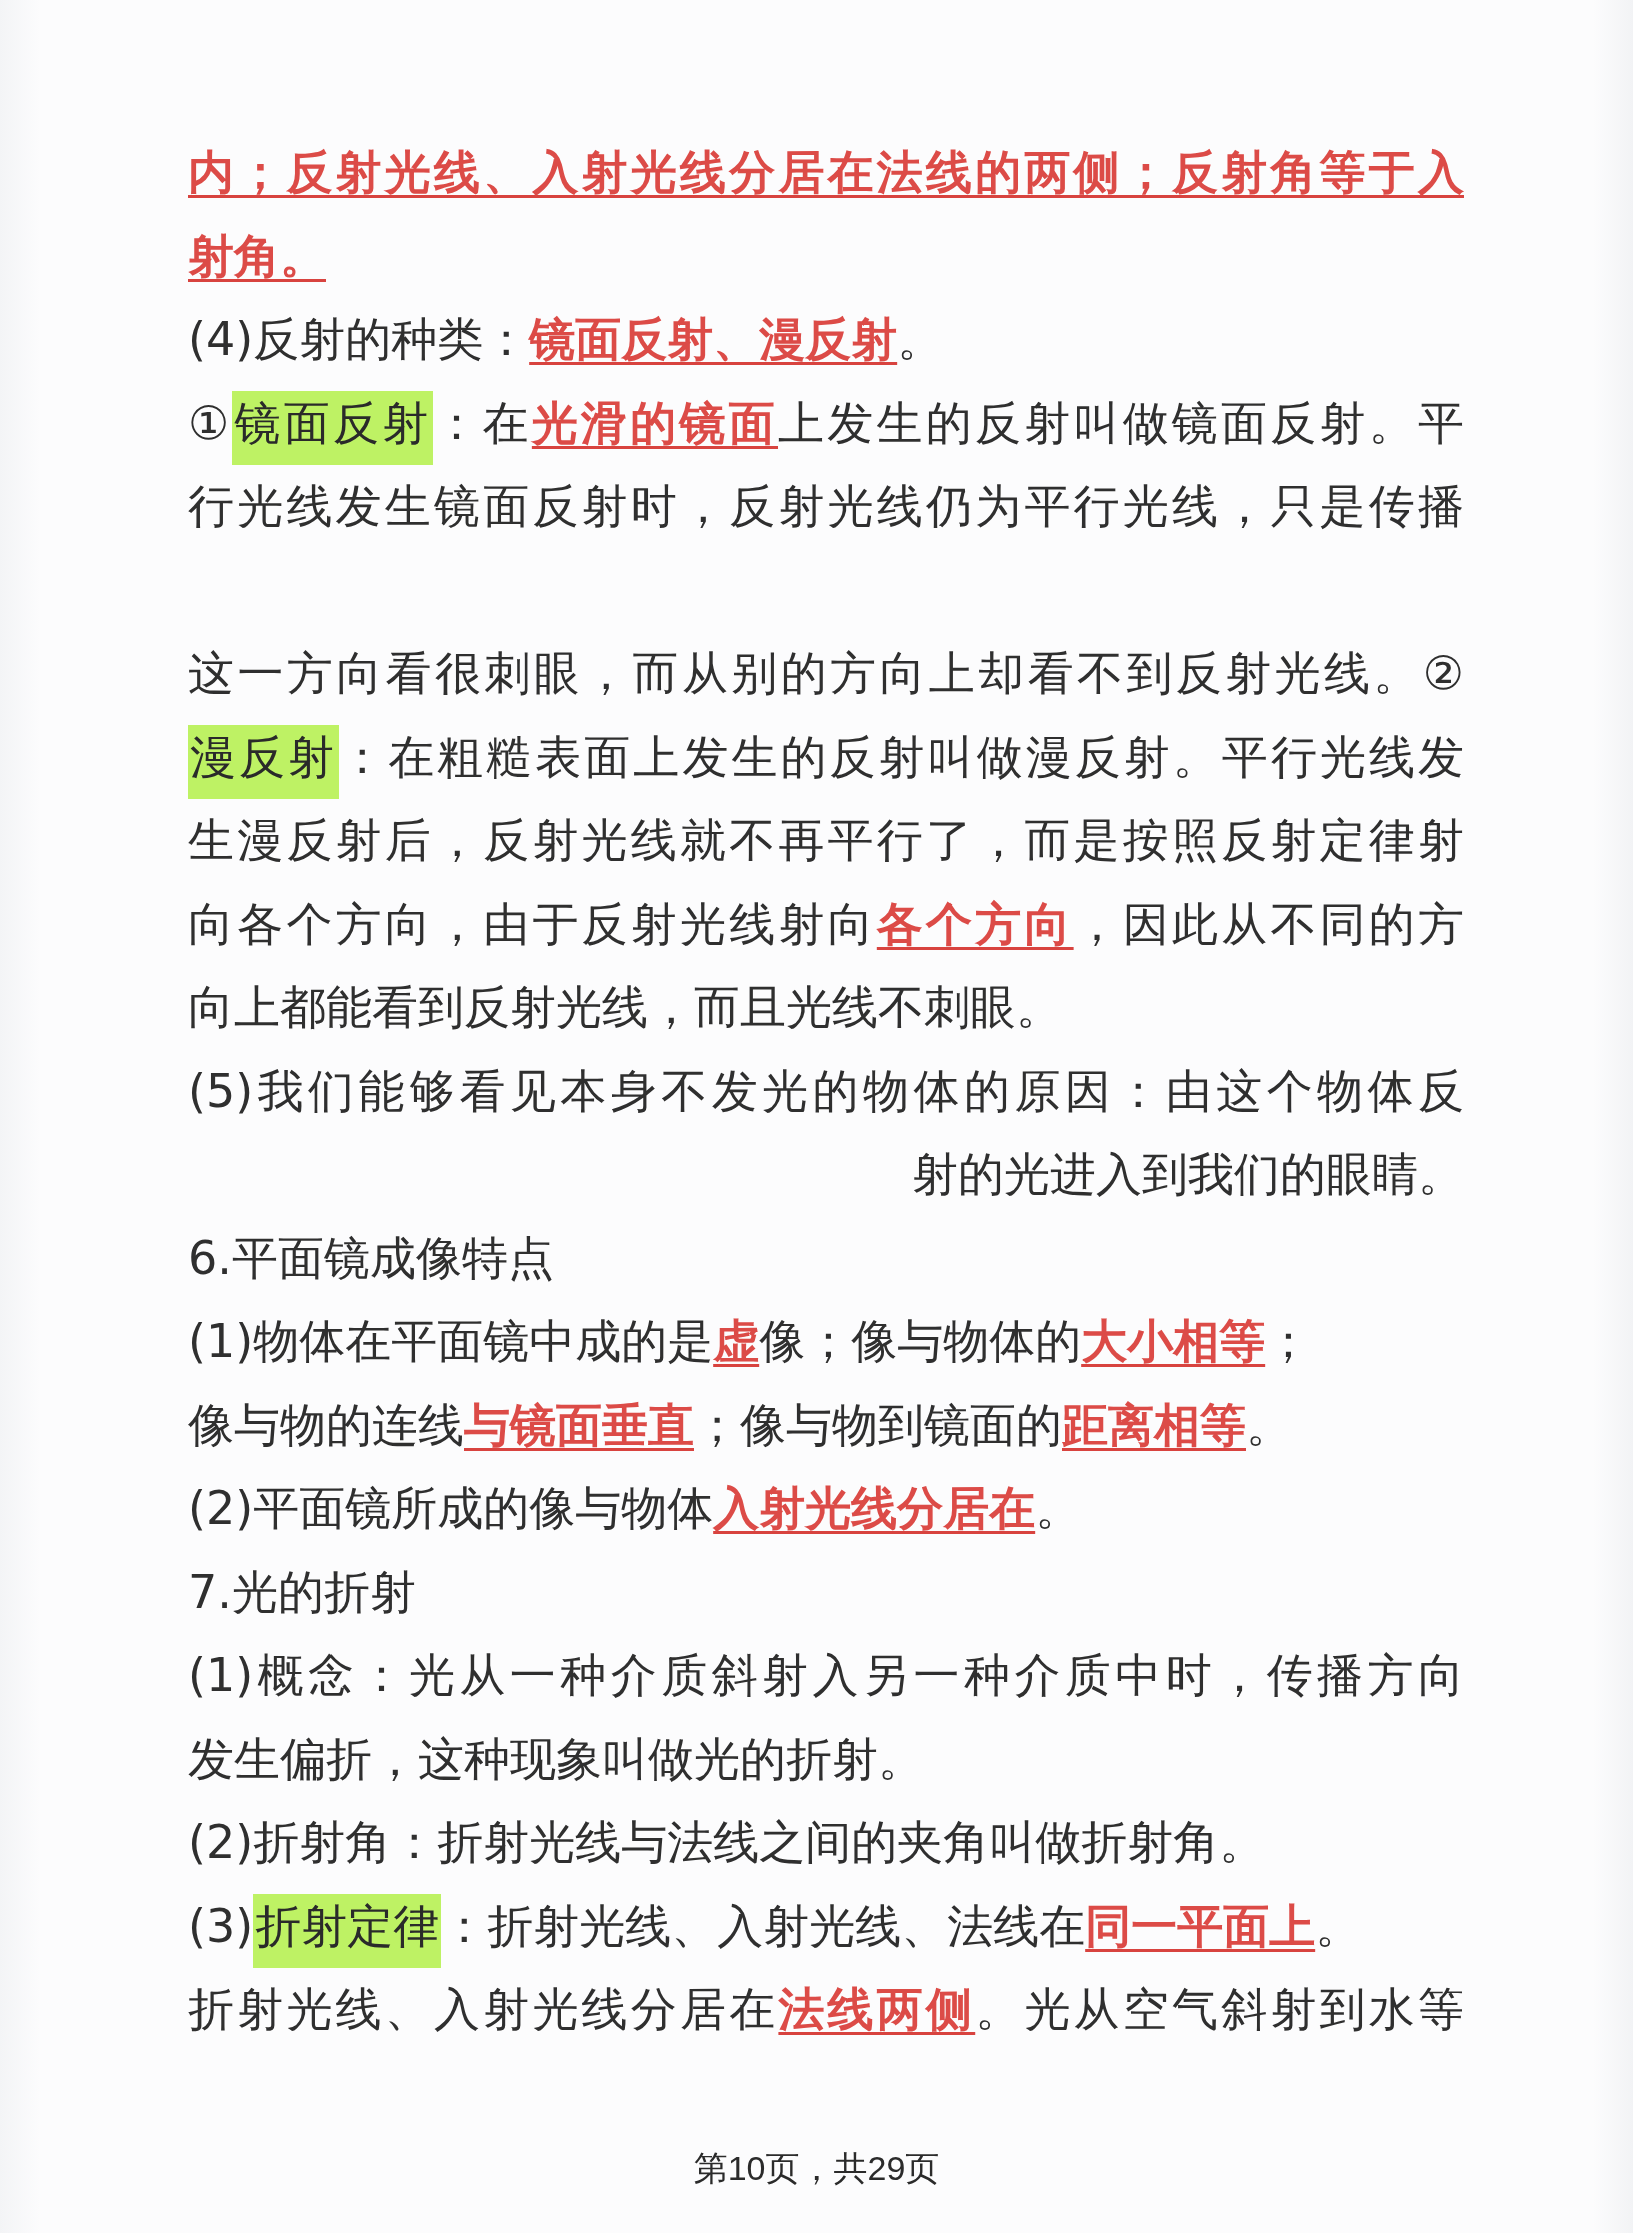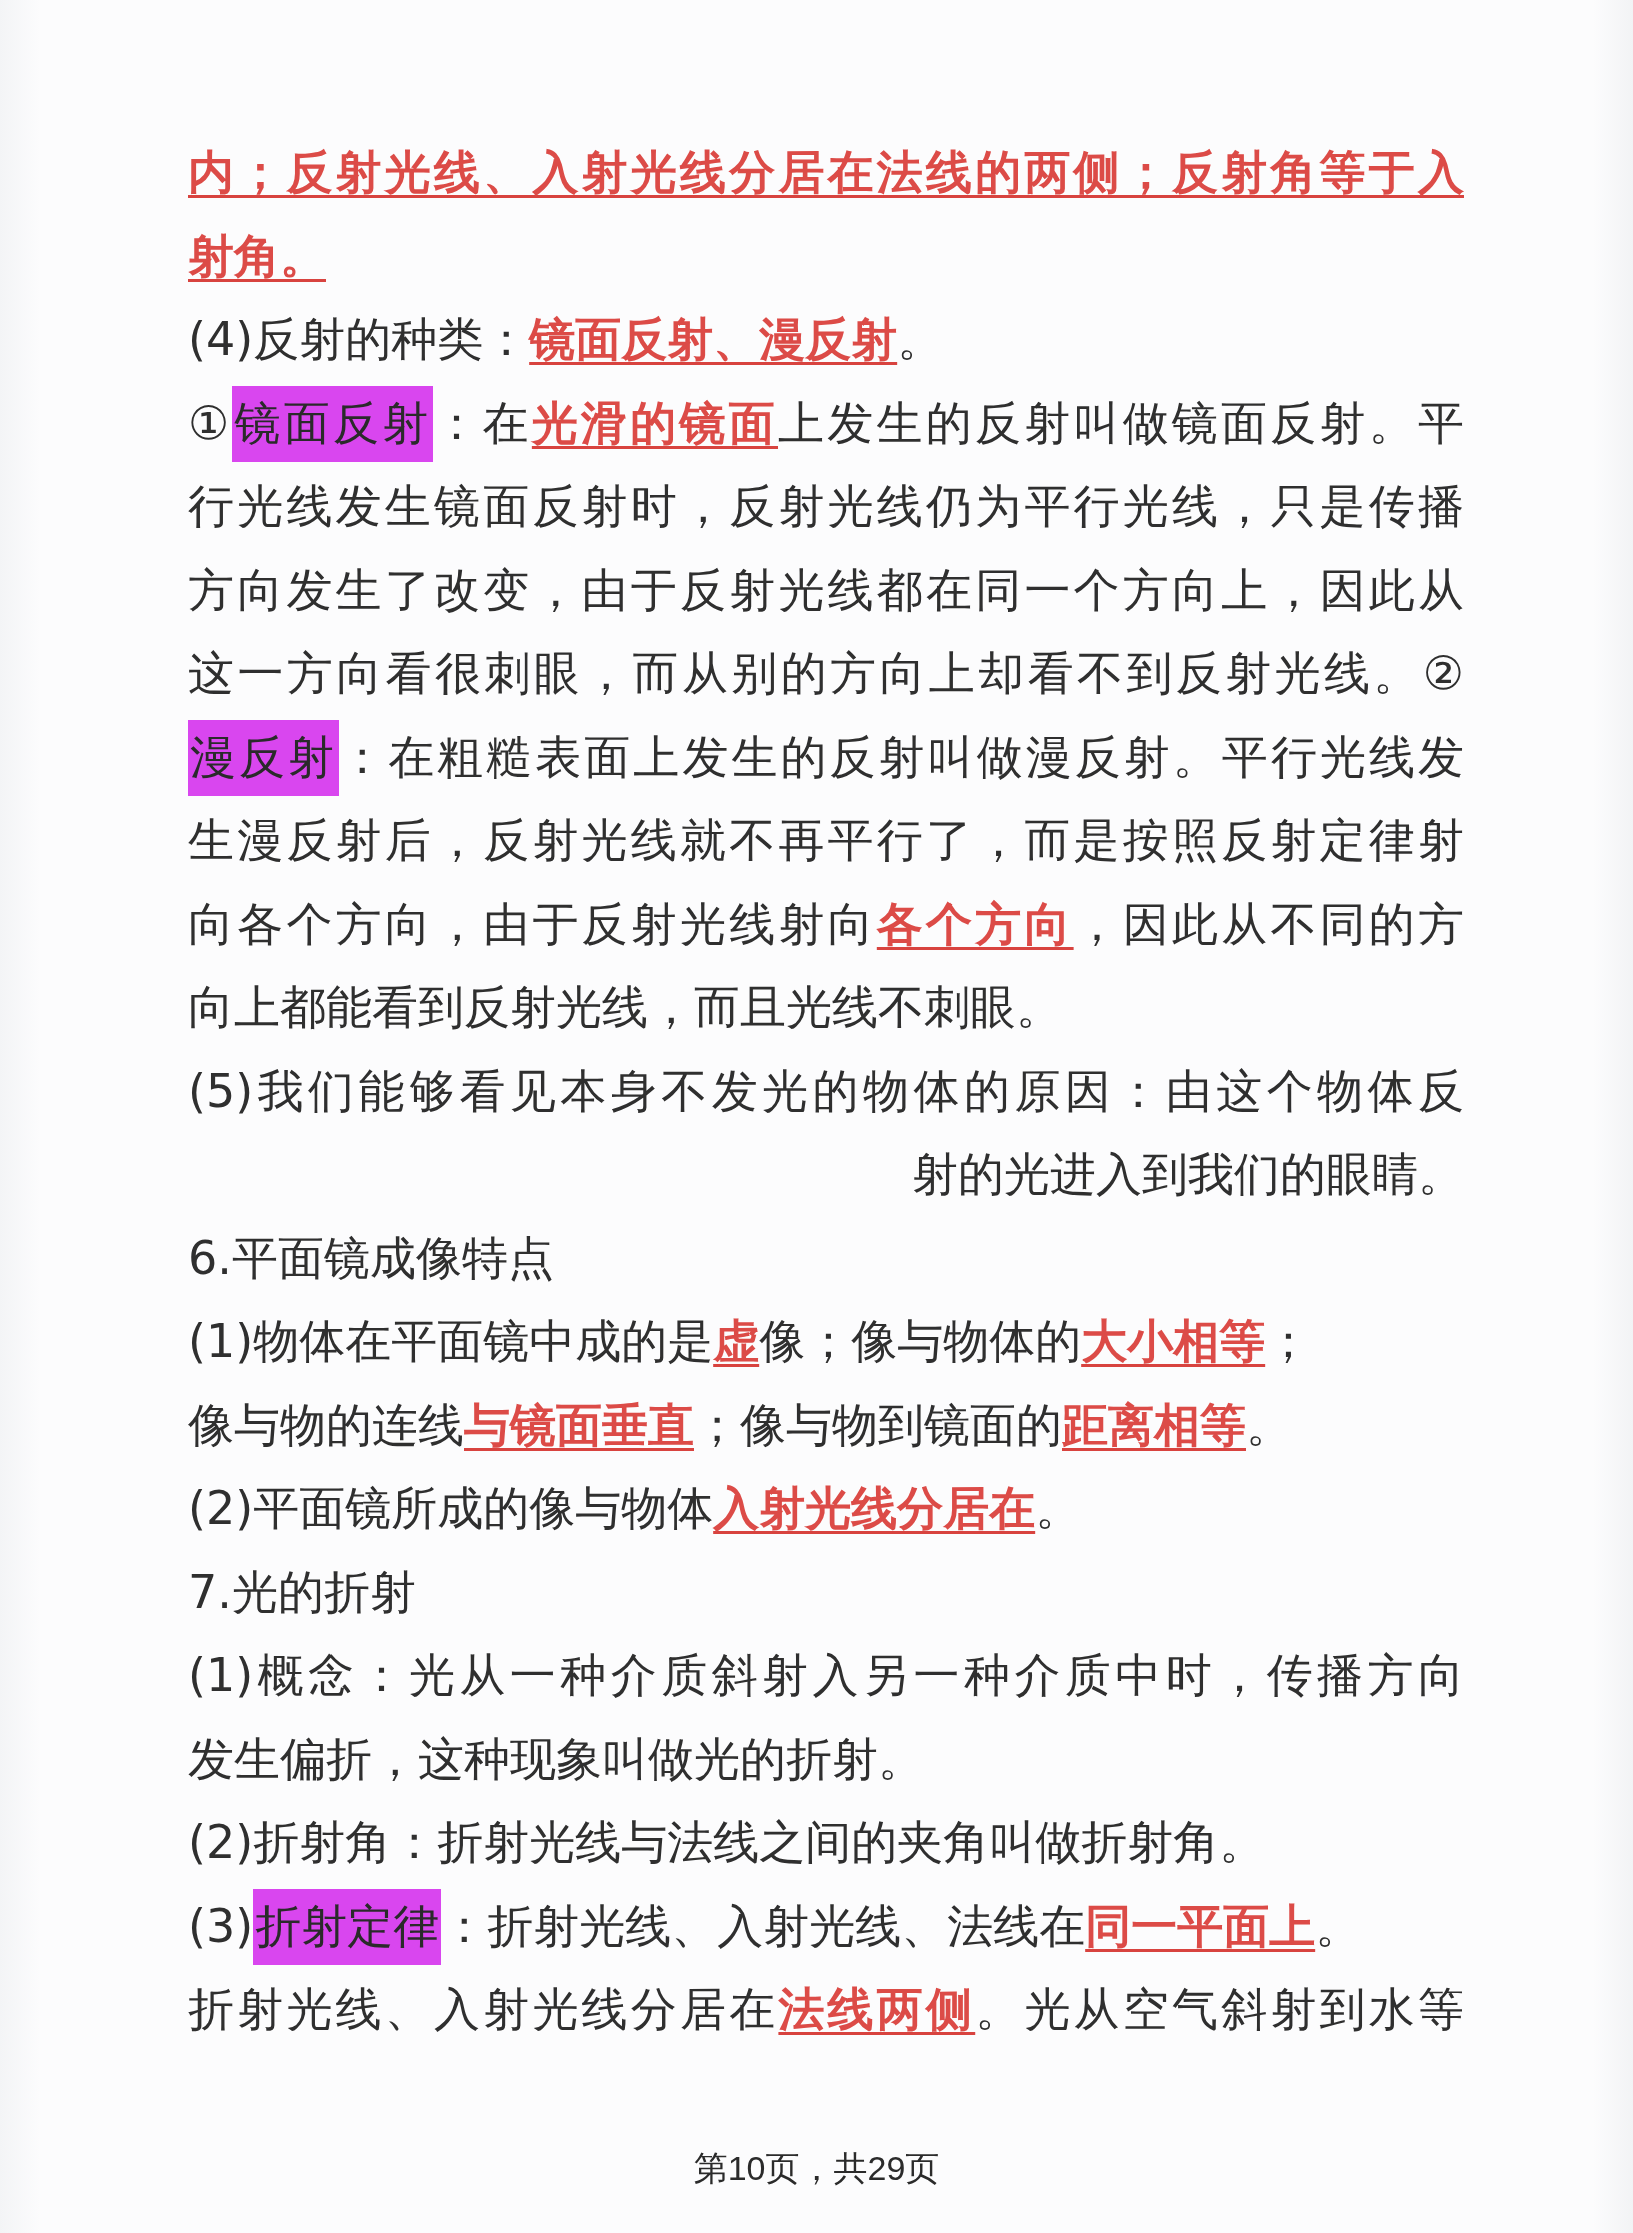--- a/index.html
+++ b/index.html
@@ -19,41 +19,41 @@
     font-size: 46px; line-height: 60px; white-space: nowrap;
   }
   .line.justify { text-align: justify; text-align-last: justify; }
   .seg-n { color: #2f2f2f; }
   .seg-r {
     color: #dc4b47; font-weight: bold;
     text-decoration: underline; text-decoration-color: #d8433f;
     text-decoration-thickness: 3px; text-underline-offset: 7px;
   }
   .seg-b {
-    background: #d946ef; color: #2a2a2a;
+    background: #bef264; color: #2a2a2a;
     padding: 10px 2px 12px 2px;
+    font-family: Liberation Mono, monospace;
   }
   .footer {
     position: absolute; left: 0; width: 1633px; top: 2144px; text-align: center;
     font-family: Liberation Sans, sans-serif;
     font-size: 34px; line-height: 48px; color: #2b2b2b;
   }
 </style>
 </head>
 <body>
 
 <div class="page-edge"></div>
 
 <div class="content" id="content">
     <div class="line justify" style="top: 142px;"><span class="seg-r">内；反射光线、入射光线分居在法线的两侧；反射角等于入</span></div>
     <div class="line" style="top: 225.5px;"><span class="seg-r">射角。 </span></div>
     <div class="line" style="top: 309px;"><span class="seg-n">(4)反射的种类：</span><span class="seg-r">镜面反射、漫反射</span><span class="seg-n">。</span></div>
     <div class="line justify" style="top: 392.5px;"><span class="seg-n">①</span><span class="seg-b">镜面反射</span><span class="seg-n">：在</span><span class="seg-r">光滑的镜面</span><span class="seg-n">上发生的反射叫做镜面反射。平</span></div>
     <div class="line justify" style="top: 476px;"><span class="seg-n">行光线发生镜面反射时，反射光线仍为平行光线，只是传播</span></div>
-    <div class="line justify" style="top: 559.5px;"><span class="seg-n">方向发生了改变，由于反射光线都在同一个方向上，因此从</span></div>
     <div class="line justify" style="top: 726.5px;"><span class="seg-b">漫反射</span><span class="seg-n">：在粗糙表面上发生的反射叫做漫反射。平行光线发</span></div>
     <div class="line justify" style="top: 643px;"><span class="seg-n">这一方向看很刺眼，而从别的方向上却看不到反射光线。②</span></div>
     <div class="line justify" style="top: 810px;"><span class="seg-n">生漫反射后，反射光线就不再平行了，而是按照反射定律射</span></div>
     <div class="line justify" style="top: 893.5px;"><span class="seg-n">向各个方向，由于反射光线射向</span><span class="seg-r">各个方向</span><span class="seg-n">，因此从不同的方</span></div>
     <div class="line" style="top: 977px;"><span class="seg-n">向上都能看到反射光线，而且光线不刺眼。</span></div>
     <div class="line justify" style="top: 1060.5px;"><span class="seg-n">(5)我们能够看见本身不发光的物体的原因：由这个物体反</span></div>
     <div class="line" style="top: 1144px; text-align: right;"><span class="seg-n">射的光进入到我们的眼睛。</span></div>
     <div class="line" style="top: 1227.5px;"><span class="seg-n">6.平面镜成像特点</span></div>
     <div class="line" style="top: 1311px;"><span class="seg-n">(1)物体在平面镜中成的是</span><span class="seg-r">虚</span><span class="seg-n">像；像与物体的</span><span class="seg-r">大小相等</span><span class="seg-n">；</span></div>
     <div class="line" style="top: 1394.5px;"><span class="seg-n">像与物的连线</span><span class="seg-r">与镜面垂直</span><span class="seg-n">；像与物到镜面的</span><span class="seg-r">距离相等</span><span class="seg-n">。</span></div>

